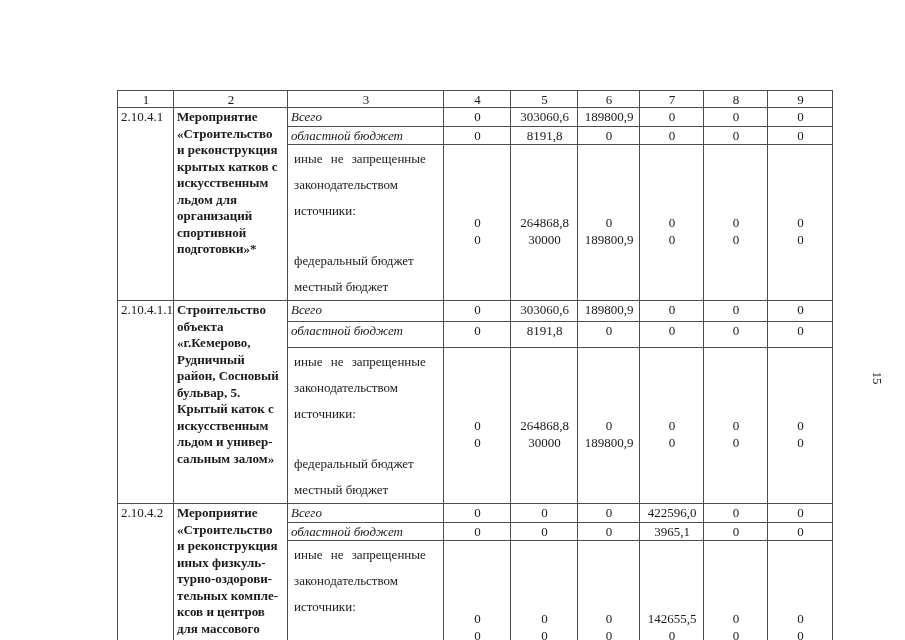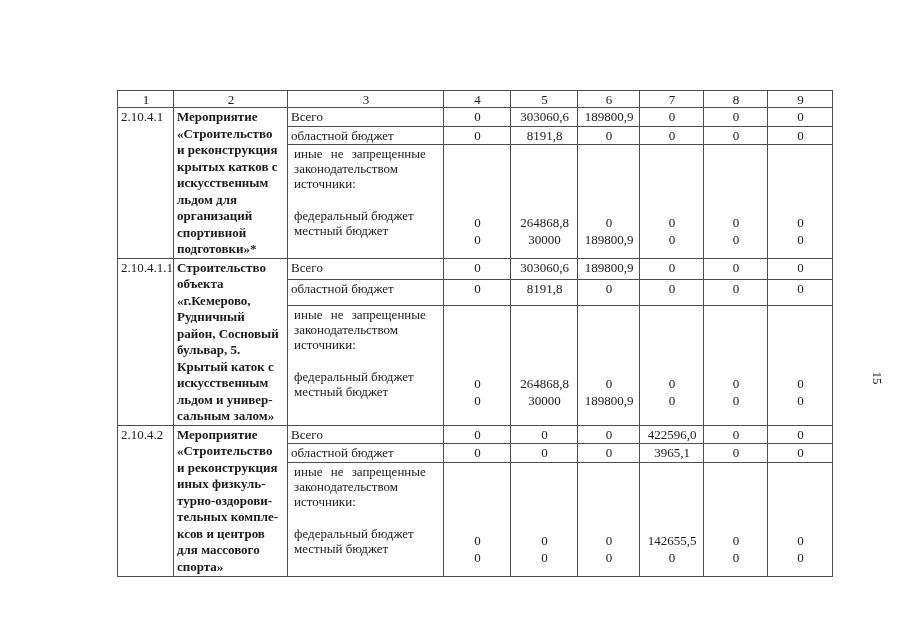--- a/index.html
+++ b/index.html
@@ -34,25 +34,25 @@
   tr.b1-b { height: 17px; }
   tr.b1-c { height: 113px; }
   tr.b2-a { height: 21px; }
   tr.b2-b { height: 26px; }
   tr.b2-c { height: 118px; }
   tr.b3-a { height: 16px; }
   tr.b3-b { height: 16px; }
   tr.b3-c { height: 114px; }
   td.code { padding: 1px 1px 0 2px; }
   td.desc { white-space: pre-line; padding: 1px 2px 0 4px; font-weight: bold; }
-  td.lab  { padding-left: 4px; }
+  td.lab  { padding-left: 4px; font-style: italic; }
   td.num  { text-align: center; }
-  td.big  { padding: 2px 2px 0 2px; line-height: 15px; }
+  td.big  { padding: 2px 2px 0 2px; line-height: 26px; }
   .sources { white-space: pre-line; word-spacing: 5px; padding-left: 3px; }
-  .budgets { white-space: pre-line; margin-top: 17px; padding-left: 3px; }
+  .budgets { white-space: pre-line; margin-top: 24px; padding-left: 3px; }
   td.numtall { text-align: center; padding-top: 2px; line-height: 17px; }
   .vpair { margin-top: 68px; }
   .pagenum {
     position: absolute;
     left: 866px;
     top: 369px;
     width: 20px;
     height: 18px;
     text-align: center;
     font-size: 13px;

